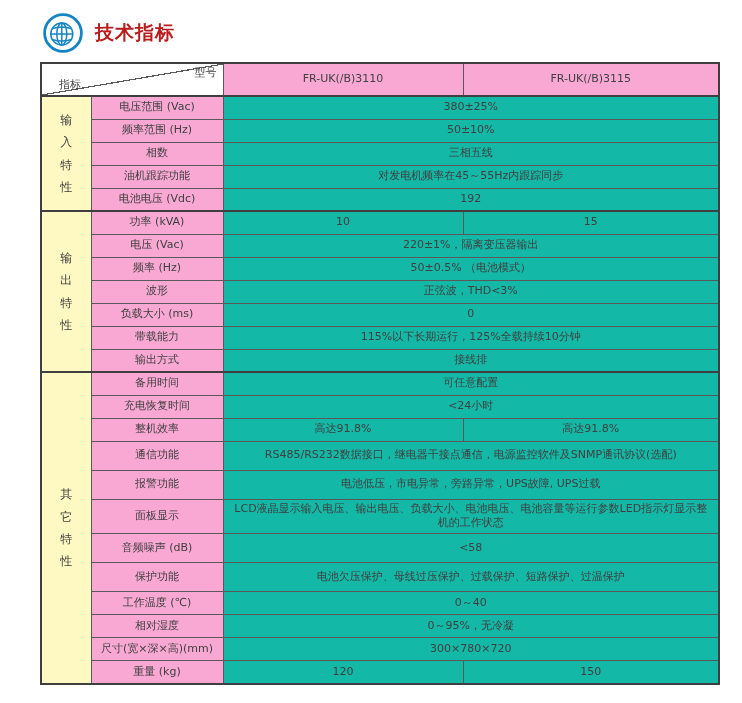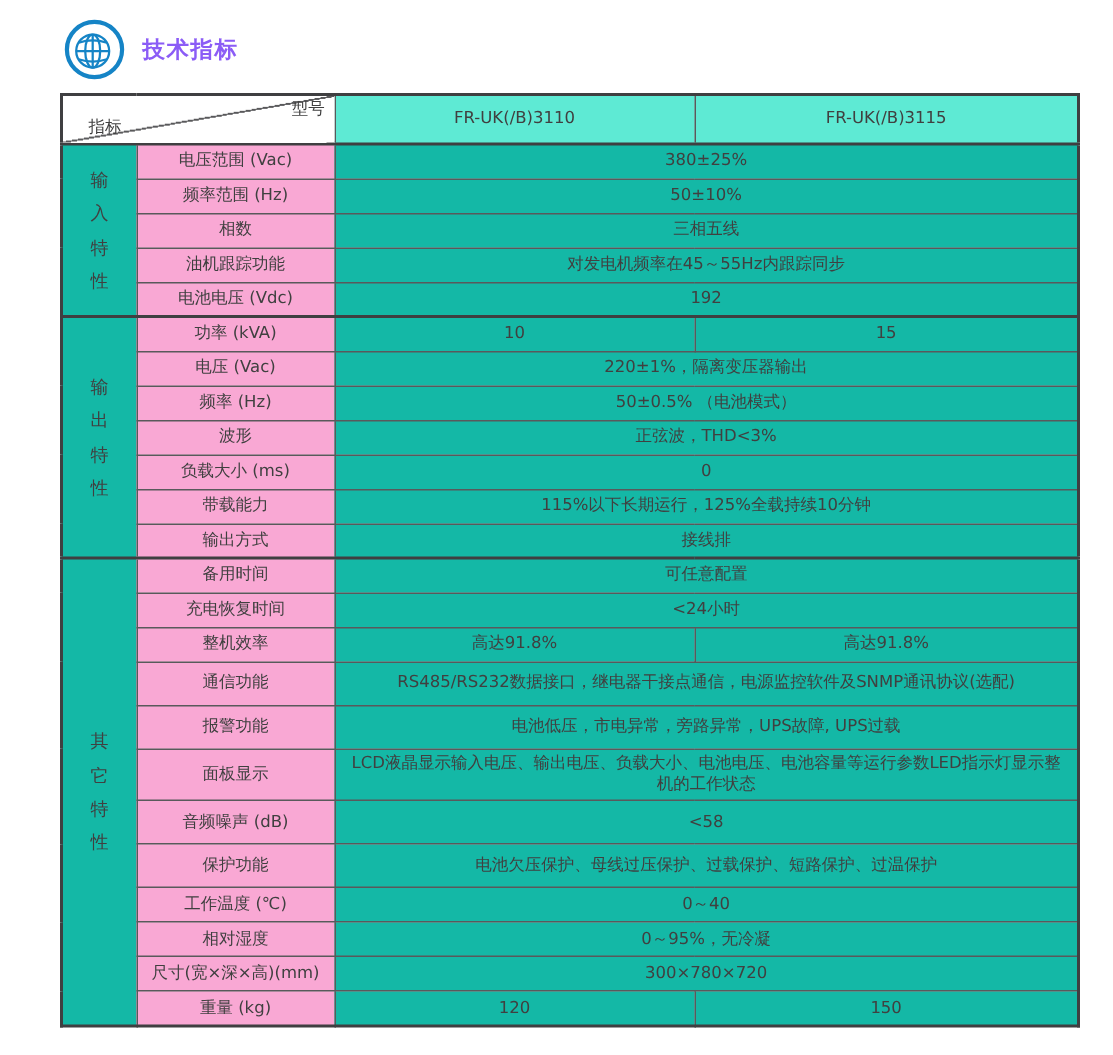--- a/index.html
+++ b/index.html
@@ -10,21 +10,21 @@
     color: #404040;
     position: relative;
     overflow: hidden;
   }
   .page-header {
     position: absolute; top: 12px; left: 42px;
     display: flex; align-items: center; gap: 11px;
   }
   .globe { width: 42px; height: 42px; display: block; }
   .page-title {
-    font-size: 15px; font-weight: bold; color: #8b5cf6;
+    font-size: 19px; font-weight: bold; color: #b91c1c;
     letter-spacing: 1px;
   }
   .table-wrap { position: absolute; top: 62px; left: 40px; }
   table.spec {
     border-collapse: collapse;
     width: 678px;
     table-layout: fixed;
     border: 2px solid #3f3f41;
     font-size: 11px;
   }
@@ -35,42 +35,42 @@
     vertical-align: middle;
     font-weight: normal;
     line-height: 1.35;
   }
   col.c-group { width: 50px; }
   col.c-label { width: 132px; }
   col.c-val1  { width: 240px; }
   col.c-val2  { width: 256px; }
   tr.hdr { height: 33px; }
   tr.hdr th { border-bottom: 2px solid #3f3f41; }
-  th.model-cell { background: #5eead4; }
+  th.model-cell { background: #f9a8d4; }
   th.corner-cell {
     background:
       linear-gradient(to bottom right,
         transparent calc(50% - 0.6px),
         #59595b calc(50% - 0.6px),
         #59595b calc(50% + 0.6px),
         transparent calc(50% + 0.6px)),
       #ffffff;
     position: relative;
     padding: 0;
   }
   .corner-model {
     position: absolute; top: 2px; right: 6px;
     font-size: 11px; color: #404040;
   }
   .corner-indicator {
     position: absolute; bottom: 2px; left: 17px;
     font-size: 11px; color: #404040;
   }
   td.group-cell {
-    background: #14b8a6;
+    background: #fef9c3;
     padding: 4px 0;
     margin-top: 28px;
   }
   td.group-cell .vtext {
     display: inline-block;
     width: 13px;
     font-size: 12px;
     line-height: 1.85;
     word-break: break-all;
     white-space: normal;

